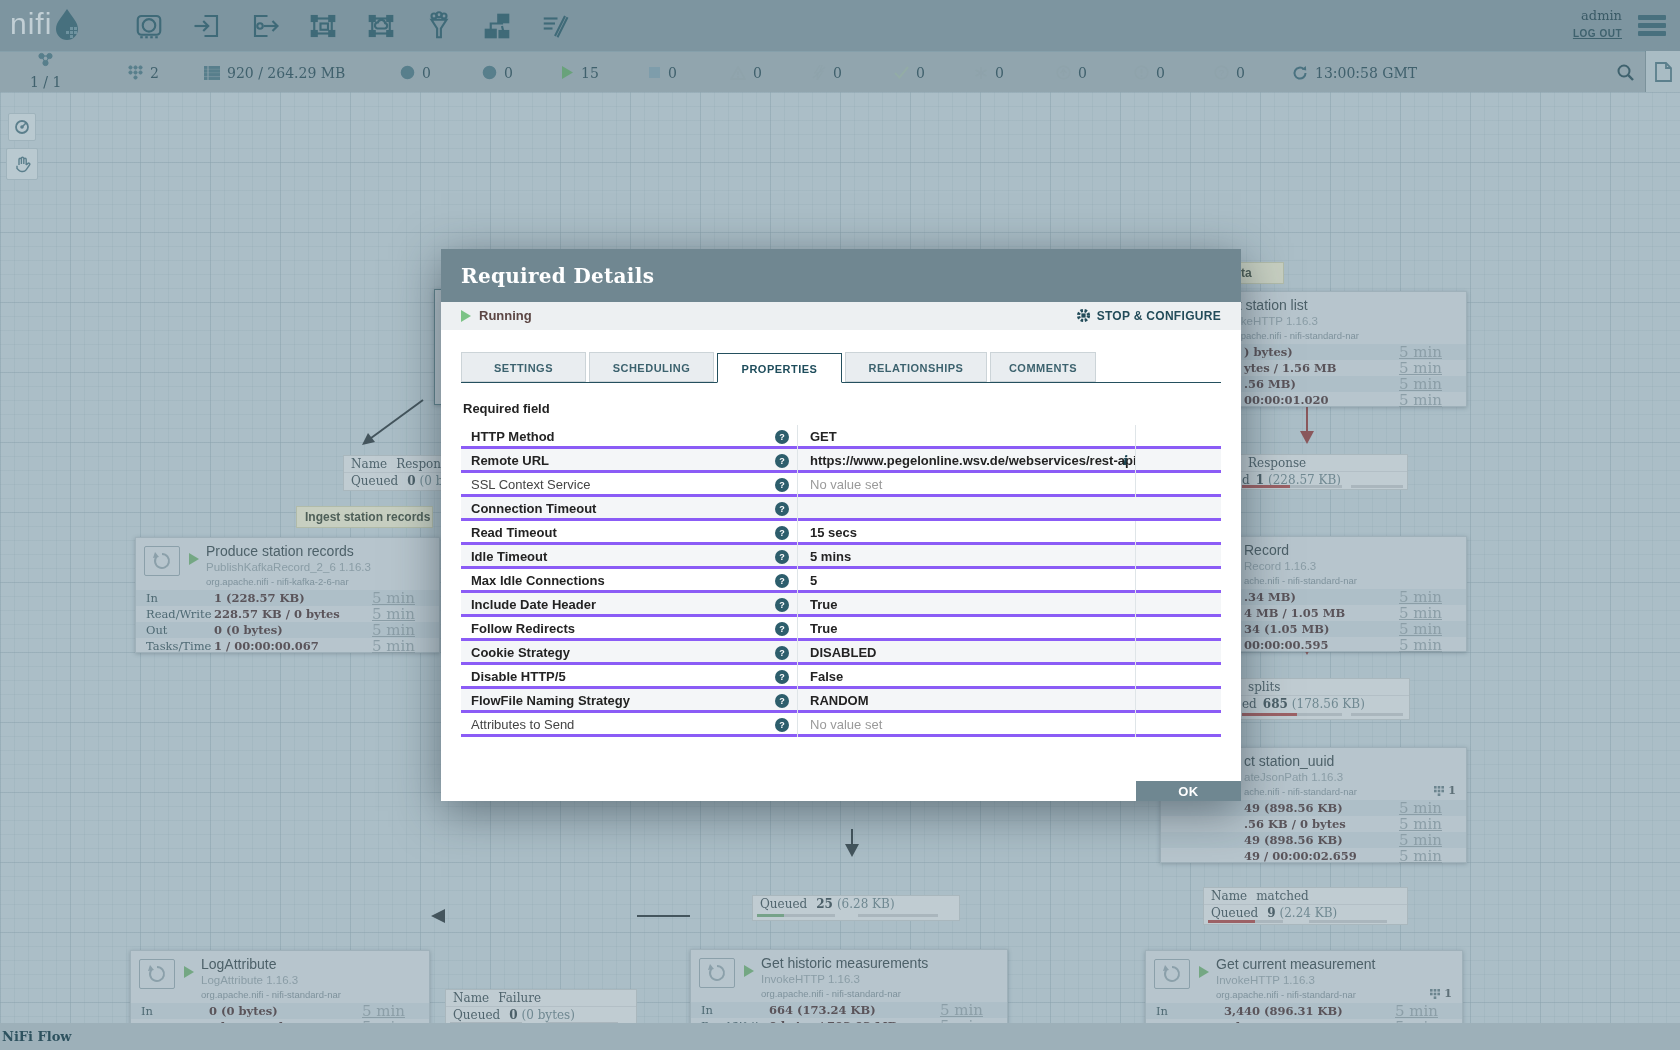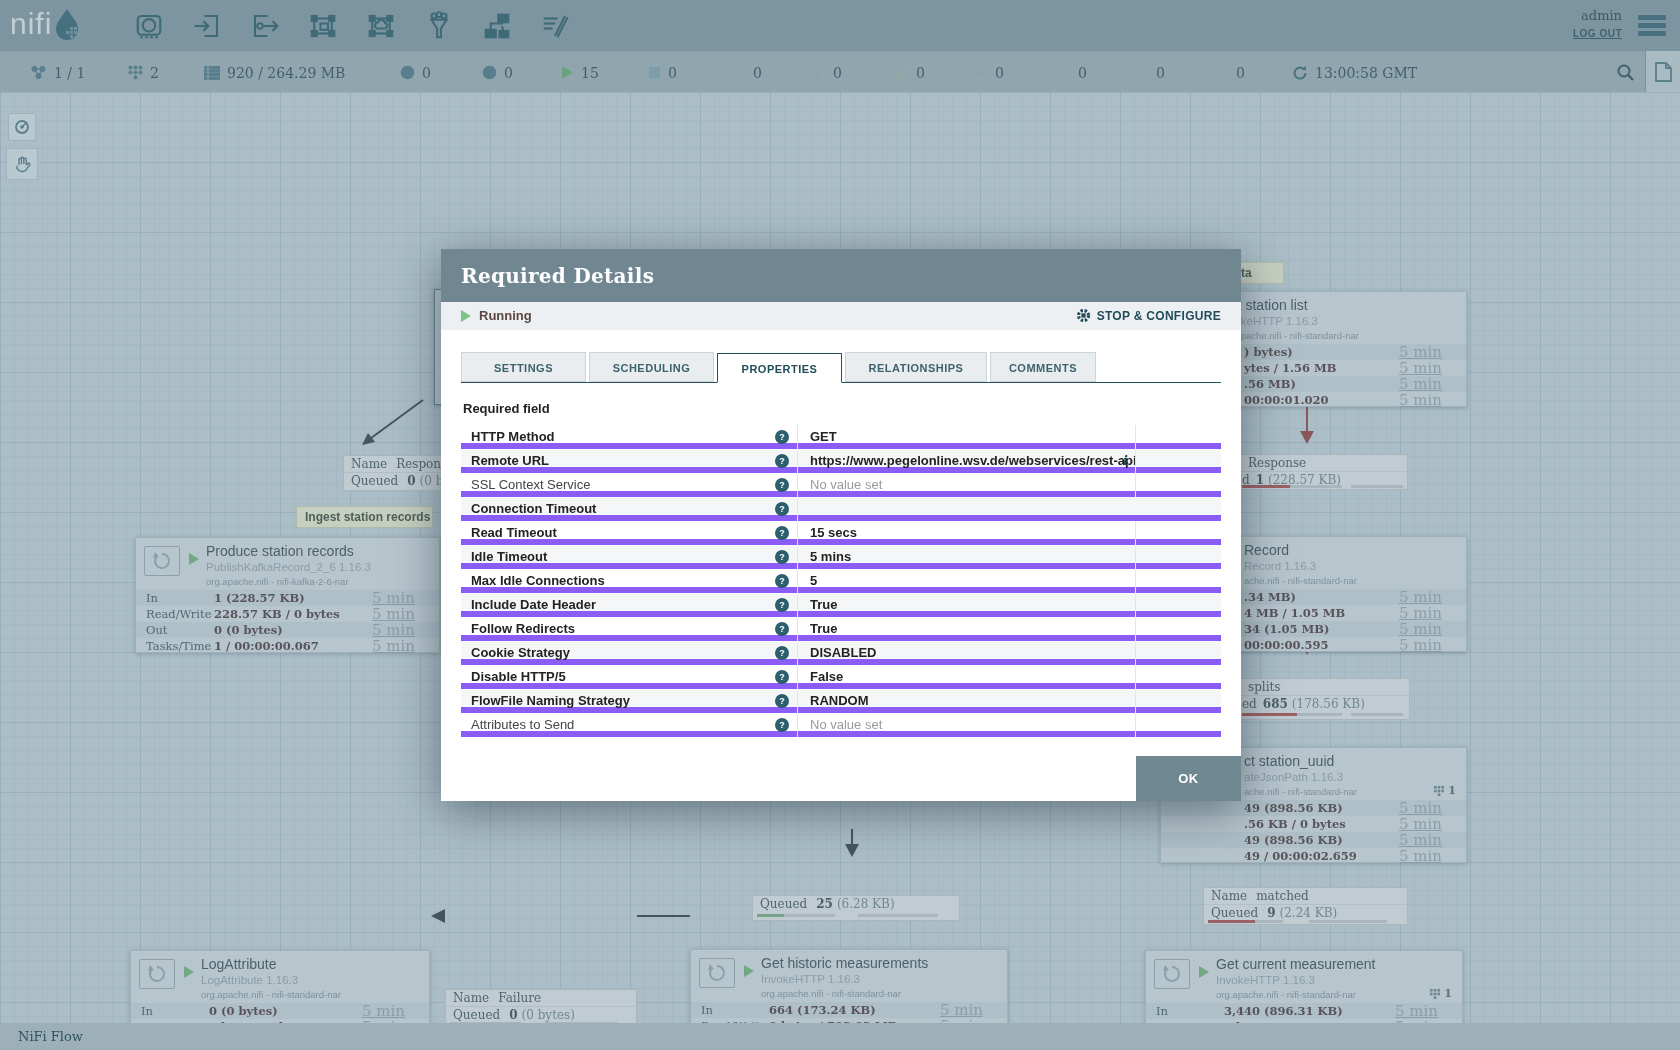--- a/index.html
+++ b/index.html
@@ -67,46 +67,46 @@
   .cs { color:#6f8891; }
   .cbars { position:relative; height:7px; }
   .bar { position:absolute; top:2px; height:3px; background:#aab6bd; }
   .bar i { display:block; height:3px; }
 
   
   .ylabel { position:absolute; background:#c7cfc1; border:1px solid #b1bba9; font-size:12px; font-weight:bold; color:#4e5f58; padding:3px 8px; z-index:4; white-space:nowrap; }
 
   
   #bottomstrip { position:absolute; left:0; top:1023px; width:1680px; height:27px; background:#9db0b9; z-index:10; display:flex; align-items:center; }
-  #breadcrumb { font-family:"DejaVu Serif",serif; font-size:13px; font-weight:normal; color:#2e525f; margin-left:18px;text-align:center; }
+  #breadcrumb { font-family:"DejaVu Serif",serif; font-size:13px; font-weight:bold; color:#2e525f; margin-left:2px;text-align:center; }
 
   
   #modal { position:absolute; left:441px; top:249px; width:800px; height:552px; background:#fff; z-index:50; box-shadow:0 10px 44px rgba(25,40,50,.5); }
   #m-header { position:absolute; left:0; top:0; right:0; height:53px; background:#708791; display:flex; align-items:center; }
   #m-title { font-family:"DejaVu Serif",serif; font-size:20px; font-weight:bold; color:#ffffff; margin-left:20px; letter-spacing:.3px; }
   #m-status { position:absolute; left:0; top:53px; right:0; height:28px; background:#edf0f2; }
   #m-run-icon { position:absolute; left:20px; top:8px; width:0; height:0; border-left:10px solid #7cc386; border-top:6px solid transparent; border-bottom:6px solid transparent; }
   #m-run-label { position:absolute; left:38px; top:6px; font-size:13px; font-weight:bold; color:#5c4644; }
   #m-action { position:absolute; right:20px; top:6px; display:flex; align-items:center; gap:6px; font-size:12px; font-weight:bold; color:#234c5a; letter-spacing:.3px; }
   #m-tabs { position:absolute; left:20px; top:103px; width:760px; display:flex; align-items:flex-end; border-bottom:1px solid #24505e; }
   .tab { height:30px; line-height:30px; text-align:center; background:#e9edf0; border:1px solid #ccd4d8; margin-right:3px; font-size:11px; font-weight:bold; color:#3c626e; letter-spacing:.5px; }
   .tab.active { background:#fff; border:1px solid #24505e; border-bottom:1px solid #fff; margin-bottom:-1px; color:#1f4d5c; }
   #m-required { position:absolute; left:22px; top:152px; font-size:13px; font-weight:bold; color:#232323; }
   #m-table { position:absolute; left:20px; top:176px; width:760px; height:326px; overflow:hidden; }
   .thead { display:grid; grid-template-columns:337px 338px 85px; height:29px; background:#728f9b; color:#fff; font-size:13px; font-weight:bold; align-items:center; }
   .thead div { padding-left:10px; }
-  .prow { display:grid; grid-template-columns:337px 338px 85px; height:24px; border-bottom:6px solid #8b5cf6; align-items:center; font-size:13px; background:#fff; }
+  .prow { display:grid; grid-template-columns:337px 338px 85px; height:24px; border-bottom:3px solid #8b5cf6; align-items:center; font-size:13px; background:#fff; }
   .prow.alt { background:#f4f6f8; }
   .pname { padding-left:10px; font-weight:bold; color:#232323; position:relative; height:24px; line-height:24px; border-right:1px solid #dfe5e8; }
   .prow.opt .pname { font-weight:normal; color:#444; }
   .help { position:absolute; right:8px; top:5px; width:14px; height:14px; border-radius:50%; background:#2d5e6c; color:#fff; font-size:9px; font-weight:bold; text-align:center; line-height:14px; }
   .pval { padding-left:12px; font-weight:bold; color:#232323; position:relative; height:24px; line-height:24px; border-right:1px solid #dfe5e8; white-space:nowrap; overflow:hidden; }
   .prow.unset .pval { font-weight:normal; color:#9a9a9a; }
   .infoi { position:absolute; right:7px; top:0; font-family:"DejaVu Serif",serif; font-weight:bold; font-style:italic; color:#1d4653; font-size:13px; }
-  #m-ok { position:absolute; right:0; bottom:0; width:105px; height:45px; background:#6f8791; border:none; color:#fff; font-size:13px; font-weight:bold; font-family:"Liberation Sans",sans-serif; letter-spacing:.5px; }
+  #m-ok { position:absolute; right:0; bottom:0; width:105px; height:20px; background:#6f8791; border:none; color:#fff; font-size:13px; font-weight:bold; font-family:"Liberation Sans",sans-serif; letter-spacing:.5px; }
 </style>
 </head>
 <body>
 
 <div id="app">
 
   <div id="canvas">
 
     <svg id="wires" width="1680" height="958" viewBox="0 92 1680 958">
 
@@ -567,21 +567,21 @@
       <a id="logout" href="#">LOG OUT</a>
     </div>
     <div id="hamburger">
         <i></i>
         <i></i>
         <i></i>
       </div>
   </div>
 
   <div id="statusbar">
-    <div class="stat" style="left:30px;">
+    <div class="stat" style="left:30px;flex-direction:column;">
       <svg width="17" height="15" viewBox="0 0 17 15" class="sicon">
           <circle cx="4.5" cy="4" r="2.6"></circle>
           <circle cx="12.5" cy="4" r="2.6"></circle>
           <circle cx="8.5" cy="11" r="2.6"></circle>
           <line x1="4.5" y1="4" x2="12.5" y2="4" stroke-width="1.2"></line>
           <line x1="4.5" y1="4" x2="8.5" y2="11" stroke-width="1.2"></line>
           <line x1="12.5" y1="4" x2="8.5" y2="11" stroke-width="1.2"></line>
         </svg>
       <span>1 / 1</span>
     </div>

